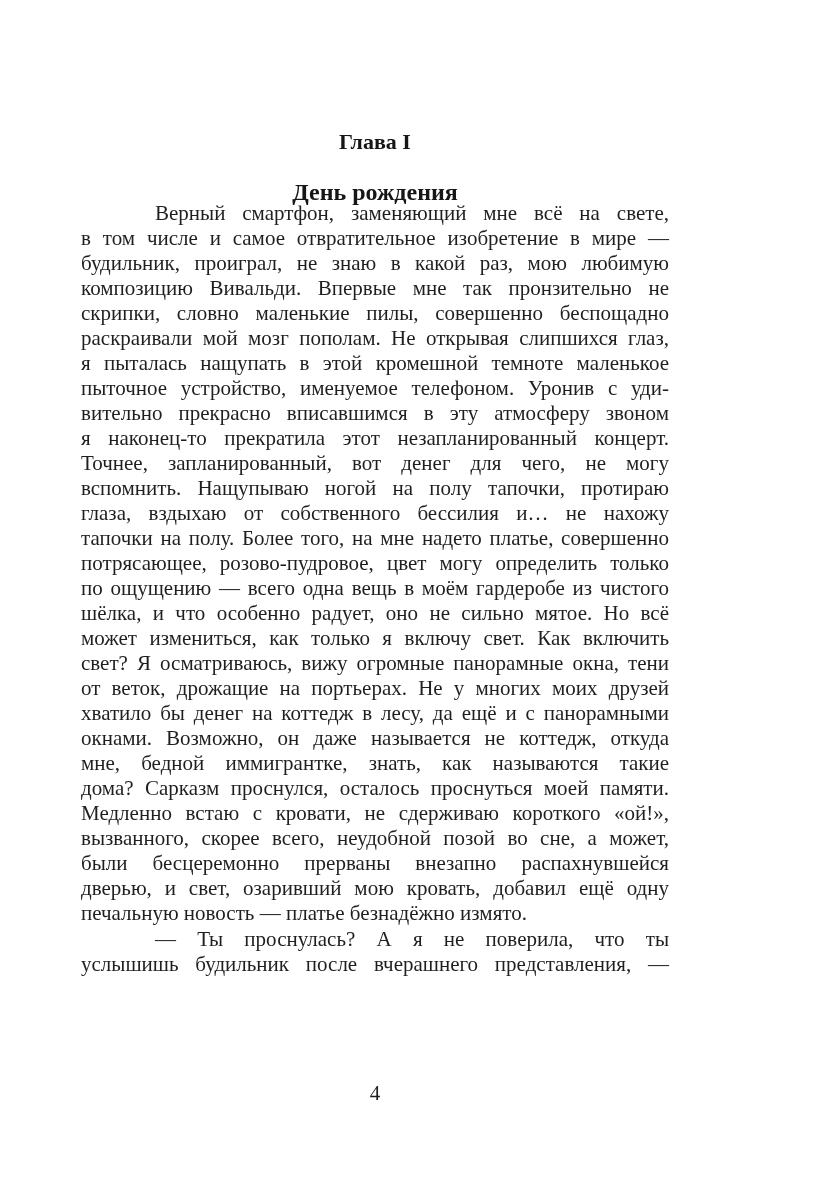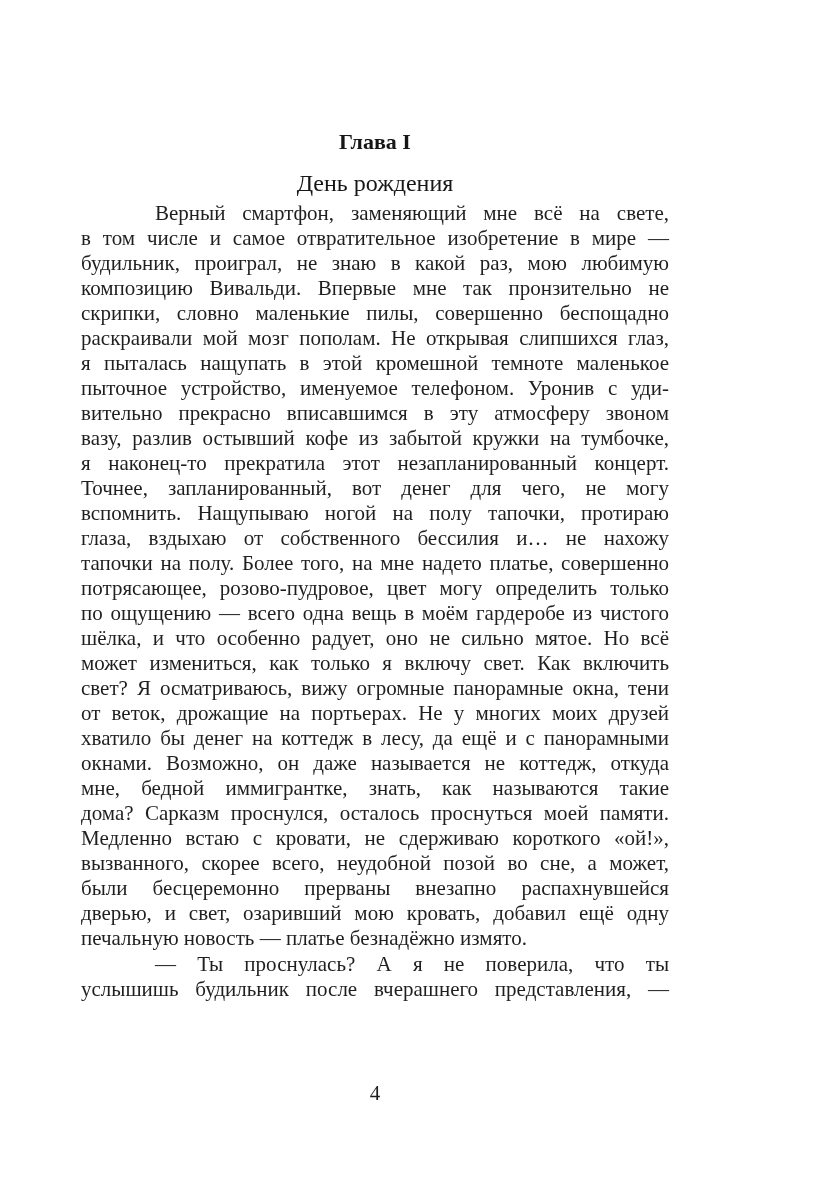--- a/index.html
+++ b/index.html
@@ -26,26 +26,26 @@
     left: 81px;
     width: 588px;
     text-align: center;
     font-size: 22px;
     font-weight: bold;
     line-height: 1;
     color: #161616;
   }
   .chapter-title {
     position: absolute;
-    top: 171px;
+    top: 180px;
     left: 81px;
     width: 588px;
     text-align: center;
     font-size: 24px;
-    font-weight: normal;
+    font-weight: bold;
     line-height: 1;
     color: #161616;
   }
   .body-text {
     position: absolute;
     top: 201px;
     left: 81px;
     width: 588px;
     font-size: 21px;
     line-height: 25px;
@@ -85,21 +85,20 @@
       <div class="para">
         <div class="line first">Верный смартфон, заменяющий мне всё на свете,</div>
         <div class="line">в том числе и самое отвратительное изобретение в мире —</div>
         <div class="line">будильник, проиграл, не знаю в какой раз, мою любимую</div>
         <div class="line">композицию Вивальди. Впервые мне так пронзительно не</div>
         <div class="line">скрипки, словно маленькие пилы, совершенно беспощадно</div>
         <div class="line">раскраивали мой мозг пополам. Не открывая слипшихся глаз,</div>
         <div class="line">я пыталась нащупать в этой кромешной темноте маленькое</div>
         <div class="line">пыточное устройство, именуемое телефоном. Уронив с уди-</div>
         <div class="line">вительно прекрасно вписавшимся в эту атмосферу звоном</div>
-        <div class="line">вазу, разлив остывший кофе из забытой кружки на тумбочке,</div>
         <div class="line">я наконец-то прекратила этот незапланированный концерт.</div>
         <div class="line">Точнее, запланированный, вот денег для чего, не могу</div>
         <div class="line">вспомнить. Нащупываю ногой на полу тапочки, протираю</div>
         <div class="line">глаза, вздыхаю от собственного бессилия и… не нахожу</div>
         <div class="line">тапочки на полу. Более того, на мне надето платье, совершенно</div>
         <div class="line">потрясающее, розово-пудровое, цвет могу определить только</div>
         <div class="line">по ощущению — всего одна вещь в моём гардеробе из чистого</div>
         <div class="line">шёлка, и что особенно радует, оно не сильно мятое. Но всё</div>
         <div class="line">может измениться, как только я включу свет. Как включить</div>
         <div class="line">свет? Я осматриваюсь, вижу огромные панорамные окна, тени</div>

